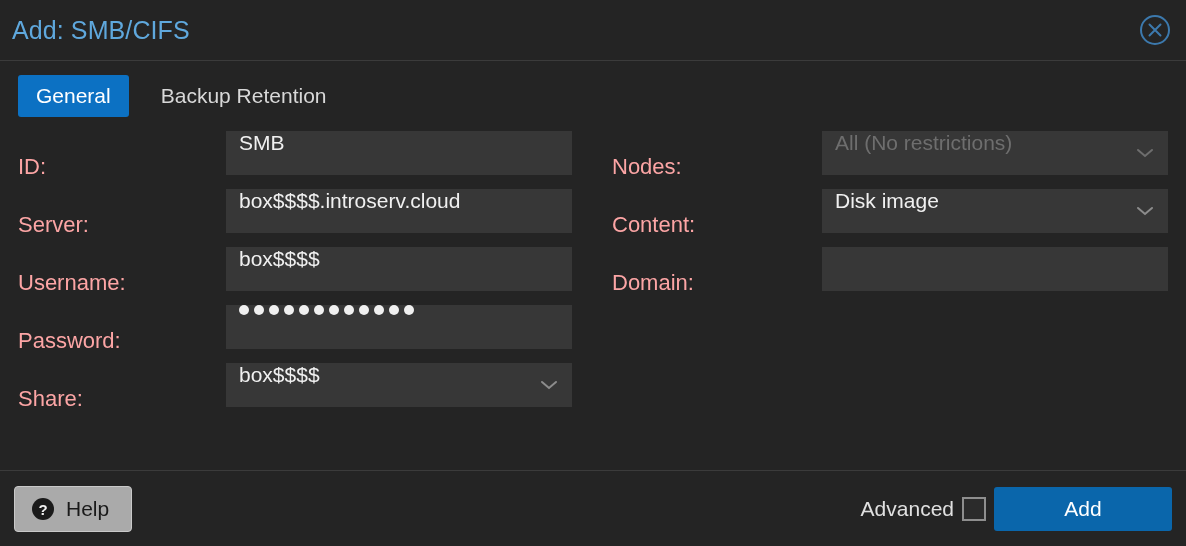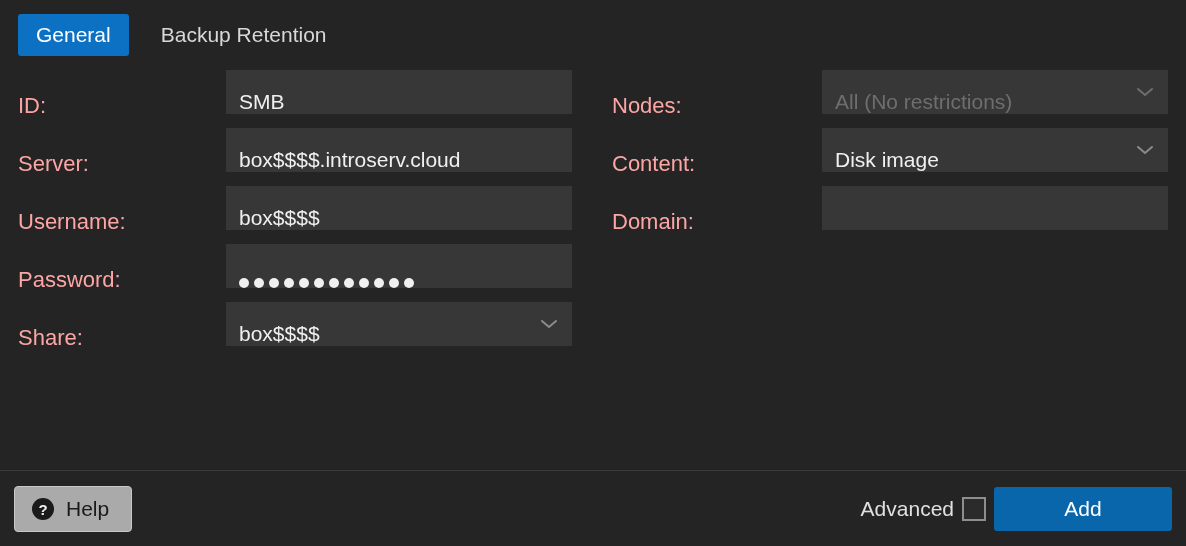--- a/index.html
+++ b/index.html
@@ -112,21 +112,21 @@
   .form-col.left  .form-label { width: 208px; }
   .form-col.right .form-label { width: 210px; }
 
   .field {
     position: relative;
     flex: 1 1 auto;
     height: 44px;
     background: #373737;
     box-sizing: border-box;
     display: flex;
-    align-items: flex-end;
+    align-items: flex-start;
     cursor: text;
   }
   .field .value {
     font-size: 21px;
     color: #f0f0f0;
     padding-left: 13px;
     white-space: nowrap;
     overflow: hidden;
   }
   .field .value.placeholder {
@@ -242,20 +242,29 @@
     line-height: 44px;
     padding: 0;
     text-align: center;
   }
 </style>
 </head>
 <body>
 
 <div class="dialog">
 
+  <div class="dialog-header">
+    <div class="dialog-title">Add: SMB/CIFS</div>
+    <div class="close-btn">
+      <svg width="34" height="34" viewBox="0 0 34 34" aria-hidden="true">
+        <circle cx="17" cy="17" r="14" fill="none" stroke="#3c79ad" stroke-width="2"></circle>
+        <path d="M11.5 11.5 L22.5 22.5 M22.5 11.5 L11.5 22.5" stroke="#3c79ad" stroke-width="2" stroke-linecap="round"></path>
+      </svg>
+    </div>
+  </div>
 
   <div class="tab-bar">
     <div class="tab active">General</div>
     <div class="tab">Backup Retention</div>
   </div>
 
   <div class="dialog-body">
 
     <div class="form-col left">
 

